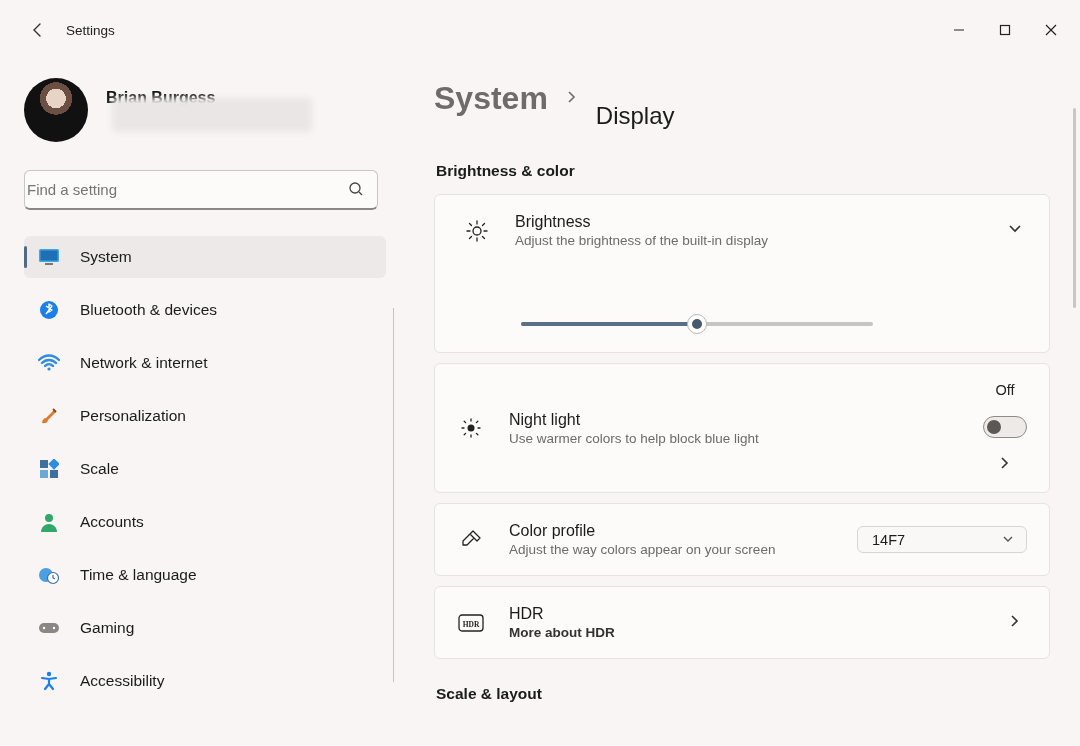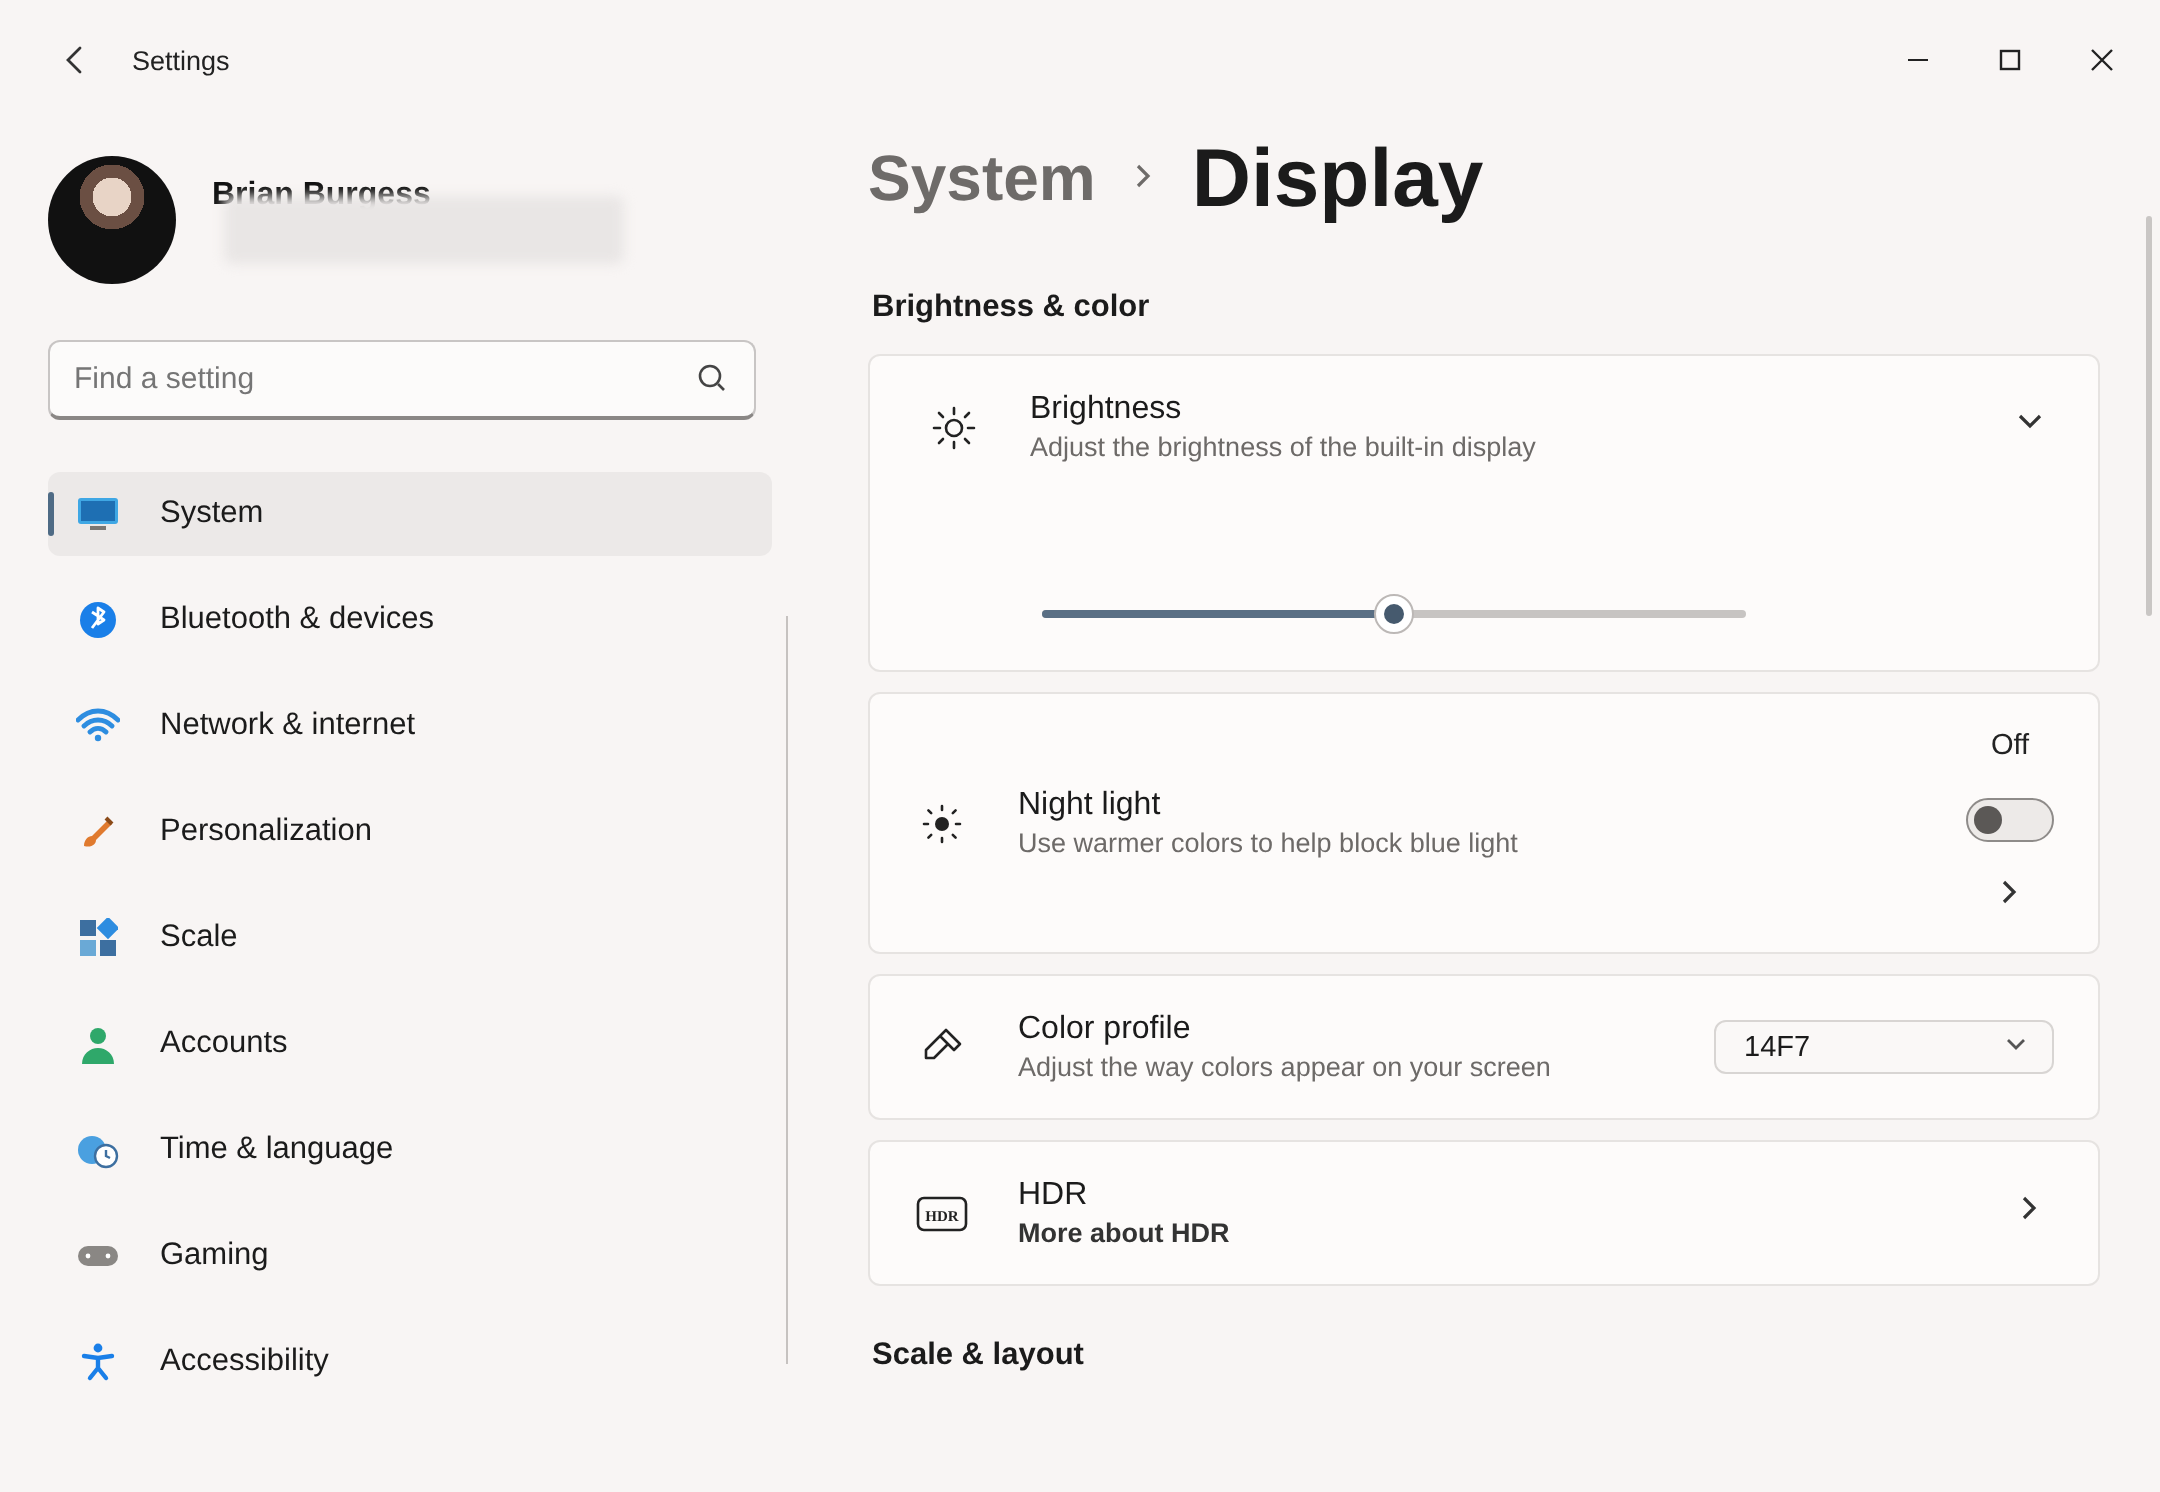--- a/index.html
+++ b/index.html
@@ -52,21 +52,21 @@
     position:relative;
     margin-right:8px;
   }
   .search {
     width:100%;
     height:40px;
     border:1px solid #c8c5c4;
     border-bottom:2px solid #8a8785;
     border-radius:6px;
     background:#fcfbfa;
-    padding:0 44px 0 12px;
+    padding:0 44px 0 2px;
     font-size:15px;
     outline:none;
   }
   .search-icon { position:absolute; right:14px; top:11px; }
   .nav { margin-top:26px; }
   .nav-item {
     display:flex; align-items:center; gap:20px;
     height:42px;
     padding:0 14px;
     border-radius:6px;
@@ -87,21 +87,21 @@
 
   .content {
     flex:1;
     padding:18px 30px 0 34px;
     overflow:hidden;
     position:relative;
   }
   .crumb { display:flex; align-items:center; gap:18px; margin-bottom:32px;}
   .crumb .parent { font-size:32px; font-weight:600; color:#6e6b69; }
   .crumb .chev { color:#6e6b69; font-size:16px; }
-  .crumb .current { font-size:41px; font-weight:700; }
+  .crumb .current { font-size:24px; font-weight:400;margin-top:36px; }
   .section-head { font-size:15.5px; font-weight:700; margin:0 0 14px 2px;}
   .card {
     background:#fdfbfa;
     border:1px solid #e6e3e1;
     border-radius:6px;
     padding:18px 22px 18px 22px;
     margin-bottom:10px;
     display:flex;
     align-items:center;
     gap:24px;

